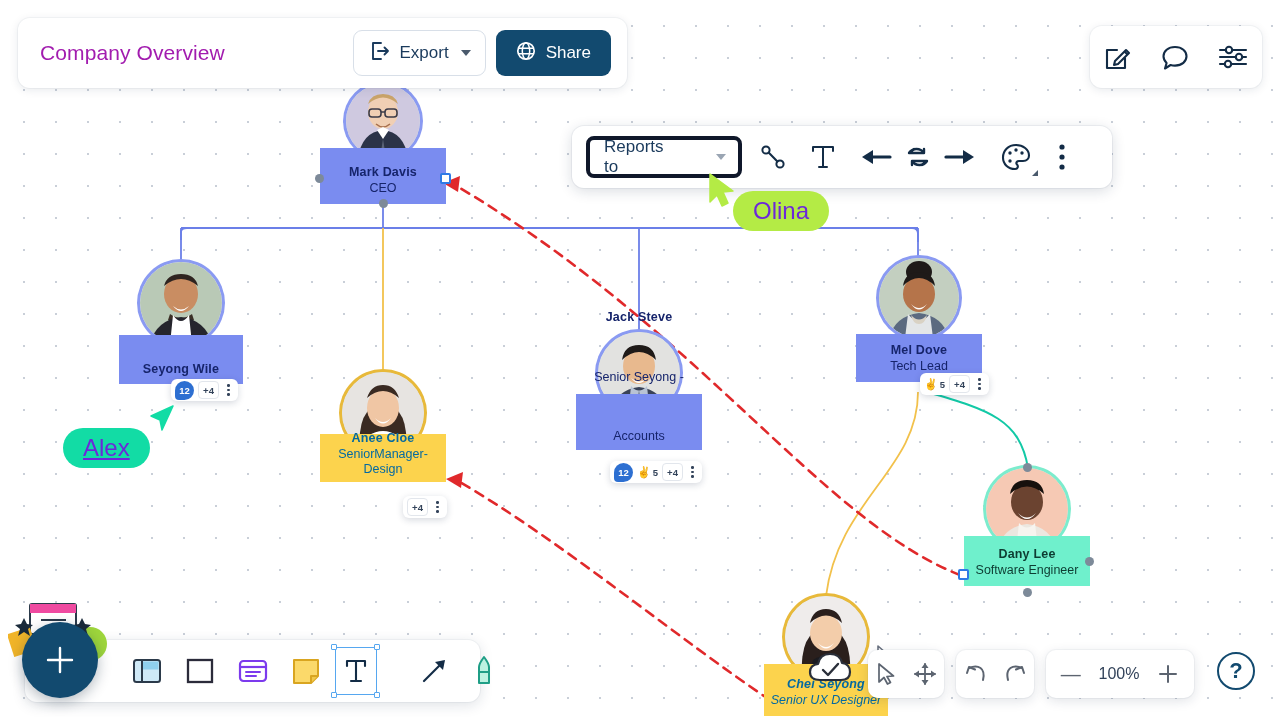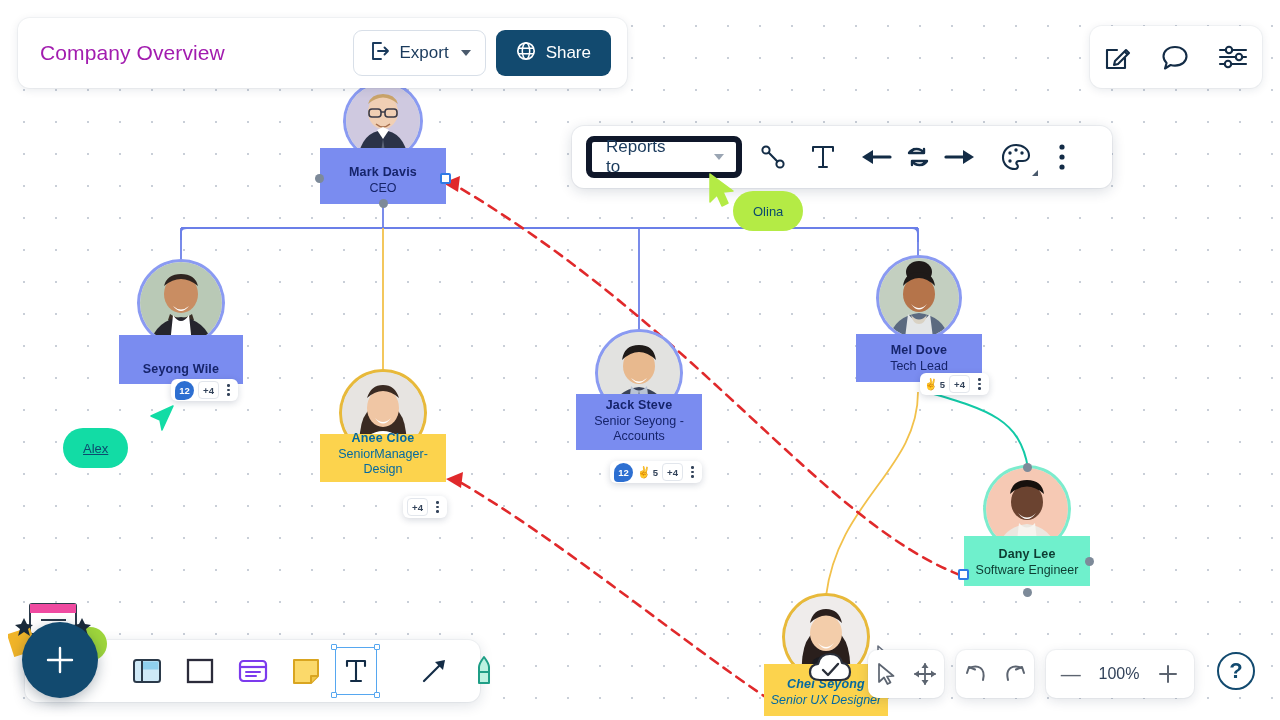--- a/index.html
+++ b/index.html
@@ -68,35 +68,35 @@
     position: absolute; left: 572px; top: 126px;
     width: 540px; height: 62px;
     background: #fff; border-radius: 12px;
     box-shadow: 0 3px 14px rgba(20,40,70,0.16), 0 0 0 1px rgba(20,40,70,0.05);
     display: flex; align-items: center; padding: 0 14px;
     z-index: 45;
   }
   #reports-select {
     display: flex; align-items: center; justify-content: space-between;
     width: 156px; height: 42px; padding: 0 12px 0 14px;
-    border: 6px solid #0f172a; border-radius: 8px;
+    border: 4px solid #0f172a; border-radius: 8px;
     font-size: 17px; color: #1a3a5c; cursor: pointer; gap: 40px;
   }
   #edge-toolbar .tb { margin-left: 16px; cursor: pointer; line-height: 0; position: relative; }
   .palette-corner {
     position: absolute; right: -6px; bottom: -4px;
     width: 0; height: 0;
     border-left: 6px solid transparent; border-bottom: 6px solid #4a5a6c;
   }
 
   
   .cursor-label {
     position: absolute; display: flex; align-items: center; justify-content: center;
     height: 40px; padding: 12px 20px; border-radius: 20px;
-    font-size: 13px; color: #0c4a6e; z-index: 46;
+    font-size: 24px; color: #6d28d9; z-index: 46;
   }
   #label-olina { left: 733px; top: 191px; background: #b4eb45; }
   #label-alex  { left: 63px; top: 428px; background: #12dca5; text-decoration: underline; }
   .cursor-arrow { position: absolute; z-index: 46; line-height: 0; }
   #cursor-olina { left: 706px; top: 172px; }
   #cursor-alex  { left: 141px; top: 404px; }
 
   
   #wires { position: absolute; inset: 0; z-index: 10; pointer-events: none; }
 
@@ -351,21 +351,21 @@
           <rect width="82" height="82" fill="#e2e2e0"></rect>
           <ellipse cx="41" cy="34" rx="16" ry="18" fill="#e8b98e"></ellipse>
           <path d="M24 28 q17 -16 34 0 q-2 -15 -17 -15 q-15 0 -17 15" fill="#1f1a18"></path>
           <path d="M33 46 q8 7 16 0 q-8 10 -16 0" fill="#fff"></path>
           <path d="M11 82 q6 -24 30 -27 q24 3 30 27z" fill="#3a4257"></path>
           <path d="M33 54 q8 9 16 0 l3 28 h-22z" fill="#b9c3d4"></path>
           <path d="M41 58 l-3 24 h6z" fill="#4e5a72"></path>
         </g>
       </svg>
     </div>
-    <div class="card blue-card" style="top:62px; width:126px; height:56px; padding-bottom:6px;">
+    <div class="card blue-card" style="top:62px; width:126px; height:56px; padding-bottom:6px;gap:44px;">
       <div class="nm">Jack  Steve</div>
       <div class="rl">Senior Seyong -</div>
       <div class="rl" style="margin-top:0;">Accounts</div>
     </div>
     <div class="badges" style="left:34px; top:129px;">
       <span class="bdg-count">12</span>
       <span class="bdg-emoji">
         <span>✌</span>
         <b>5</b>
       </span>

